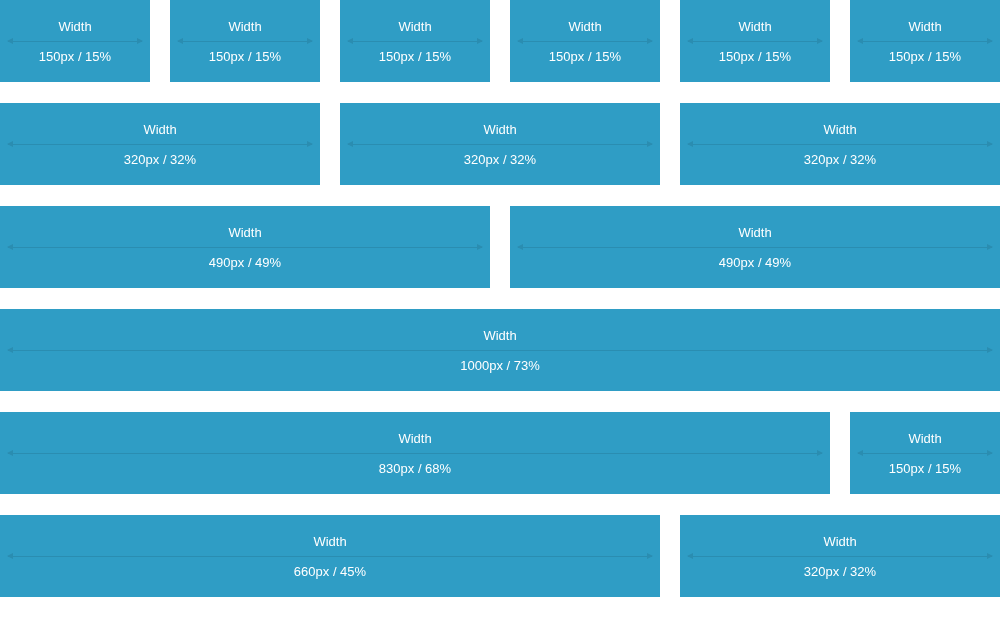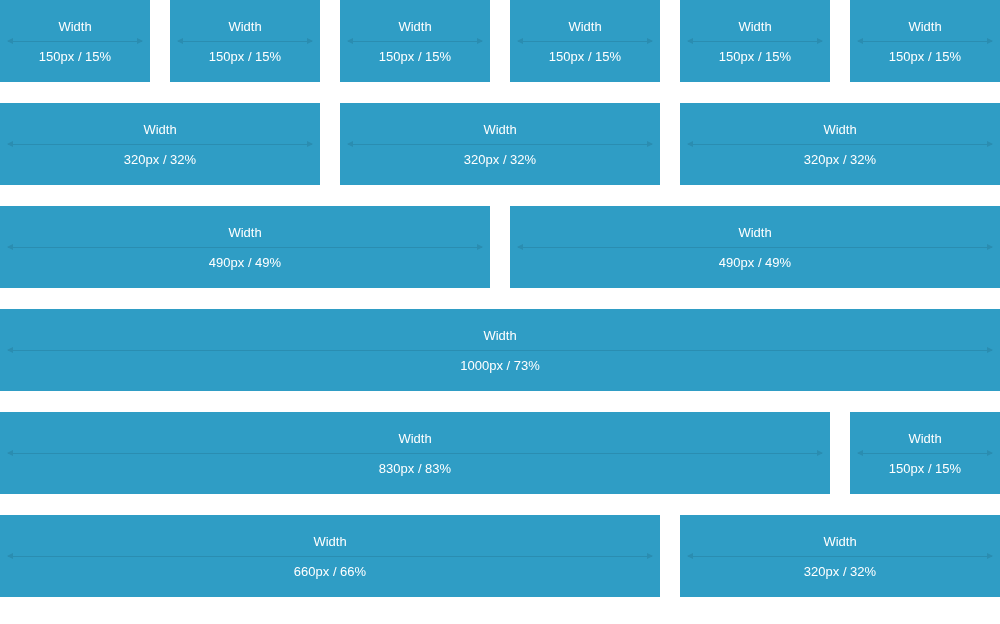--- a/index.html
+++ b/index.html
@@ -198,38 +198,38 @@
           <div class="w-title" style="color: rgb(255, 255, 255);">Width</div>
           <div class="w-value" style="color: rgb(255, 255, 255);">1000px / 73%</div>
         </div>
       </div>
     </div>
     <div class="row" style="height: 82px; margin-bottom: 21px;">
       <div class="box" style="width: 830px; height: 82px; background: rgb(47, 157, 197);">
         <div class="arrow" style="background: rgb(42, 141, 177);"></div>
         <div class="labels">
           <div class="w-title" style="color: rgb(255, 255, 255);">Width</div>
-          <div class="w-value" style="color: rgb(255, 255, 255);">830px / 83%</div>
+          <div class="w-value" style="color: rgb(255, 255, 255);">830px / 68%</div>
         </div>
       </div>
       <div class="spacer" style="width: 20px;"></div>
       <div class="box" style="width: 150px; height: 82px; background: rgb(47, 157, 197);">
         <div class="arrow" style="background: rgb(42, 141, 177);"></div>
         <div class="labels">
           <div class="w-title" style="color: rgb(255, 255, 255);">Width</div>
           <div class="w-value" style="color: rgb(255, 255, 255);">150px / 15%</div>
         </div>
       </div>
     </div>
     <div class="row" style="height: 82px; margin-bottom: 0px;">
       <div class="box" style="width: 660px; height: 82px; background: rgb(47, 157, 197);">
         <div class="arrow" style="background: rgb(42, 141, 177);"></div>
         <div class="labels">
           <div class="w-title" style="color: rgb(255, 255, 255);">Width</div>
-          <div class="w-value" style="color: rgb(255, 255, 255);">660px / 66%</div>
+          <div class="w-value" style="color: rgb(255, 255, 255);">660px / 45%</div>
         </div>
       </div>
       <div class="spacer" style="width: 20px;"></div>
       <div class="box" style="width: 320px; height: 82px; background: rgb(47, 157, 197);">
         <div class="arrow" style="background: rgb(42, 141, 177);"></div>
         <div class="labels">
           <div class="w-title" style="color: rgb(255, 255, 255);">Width</div>
           <div class="w-value" style="color: rgb(255, 255, 255);">320px / 32%</div>
         </div>
       </div>

